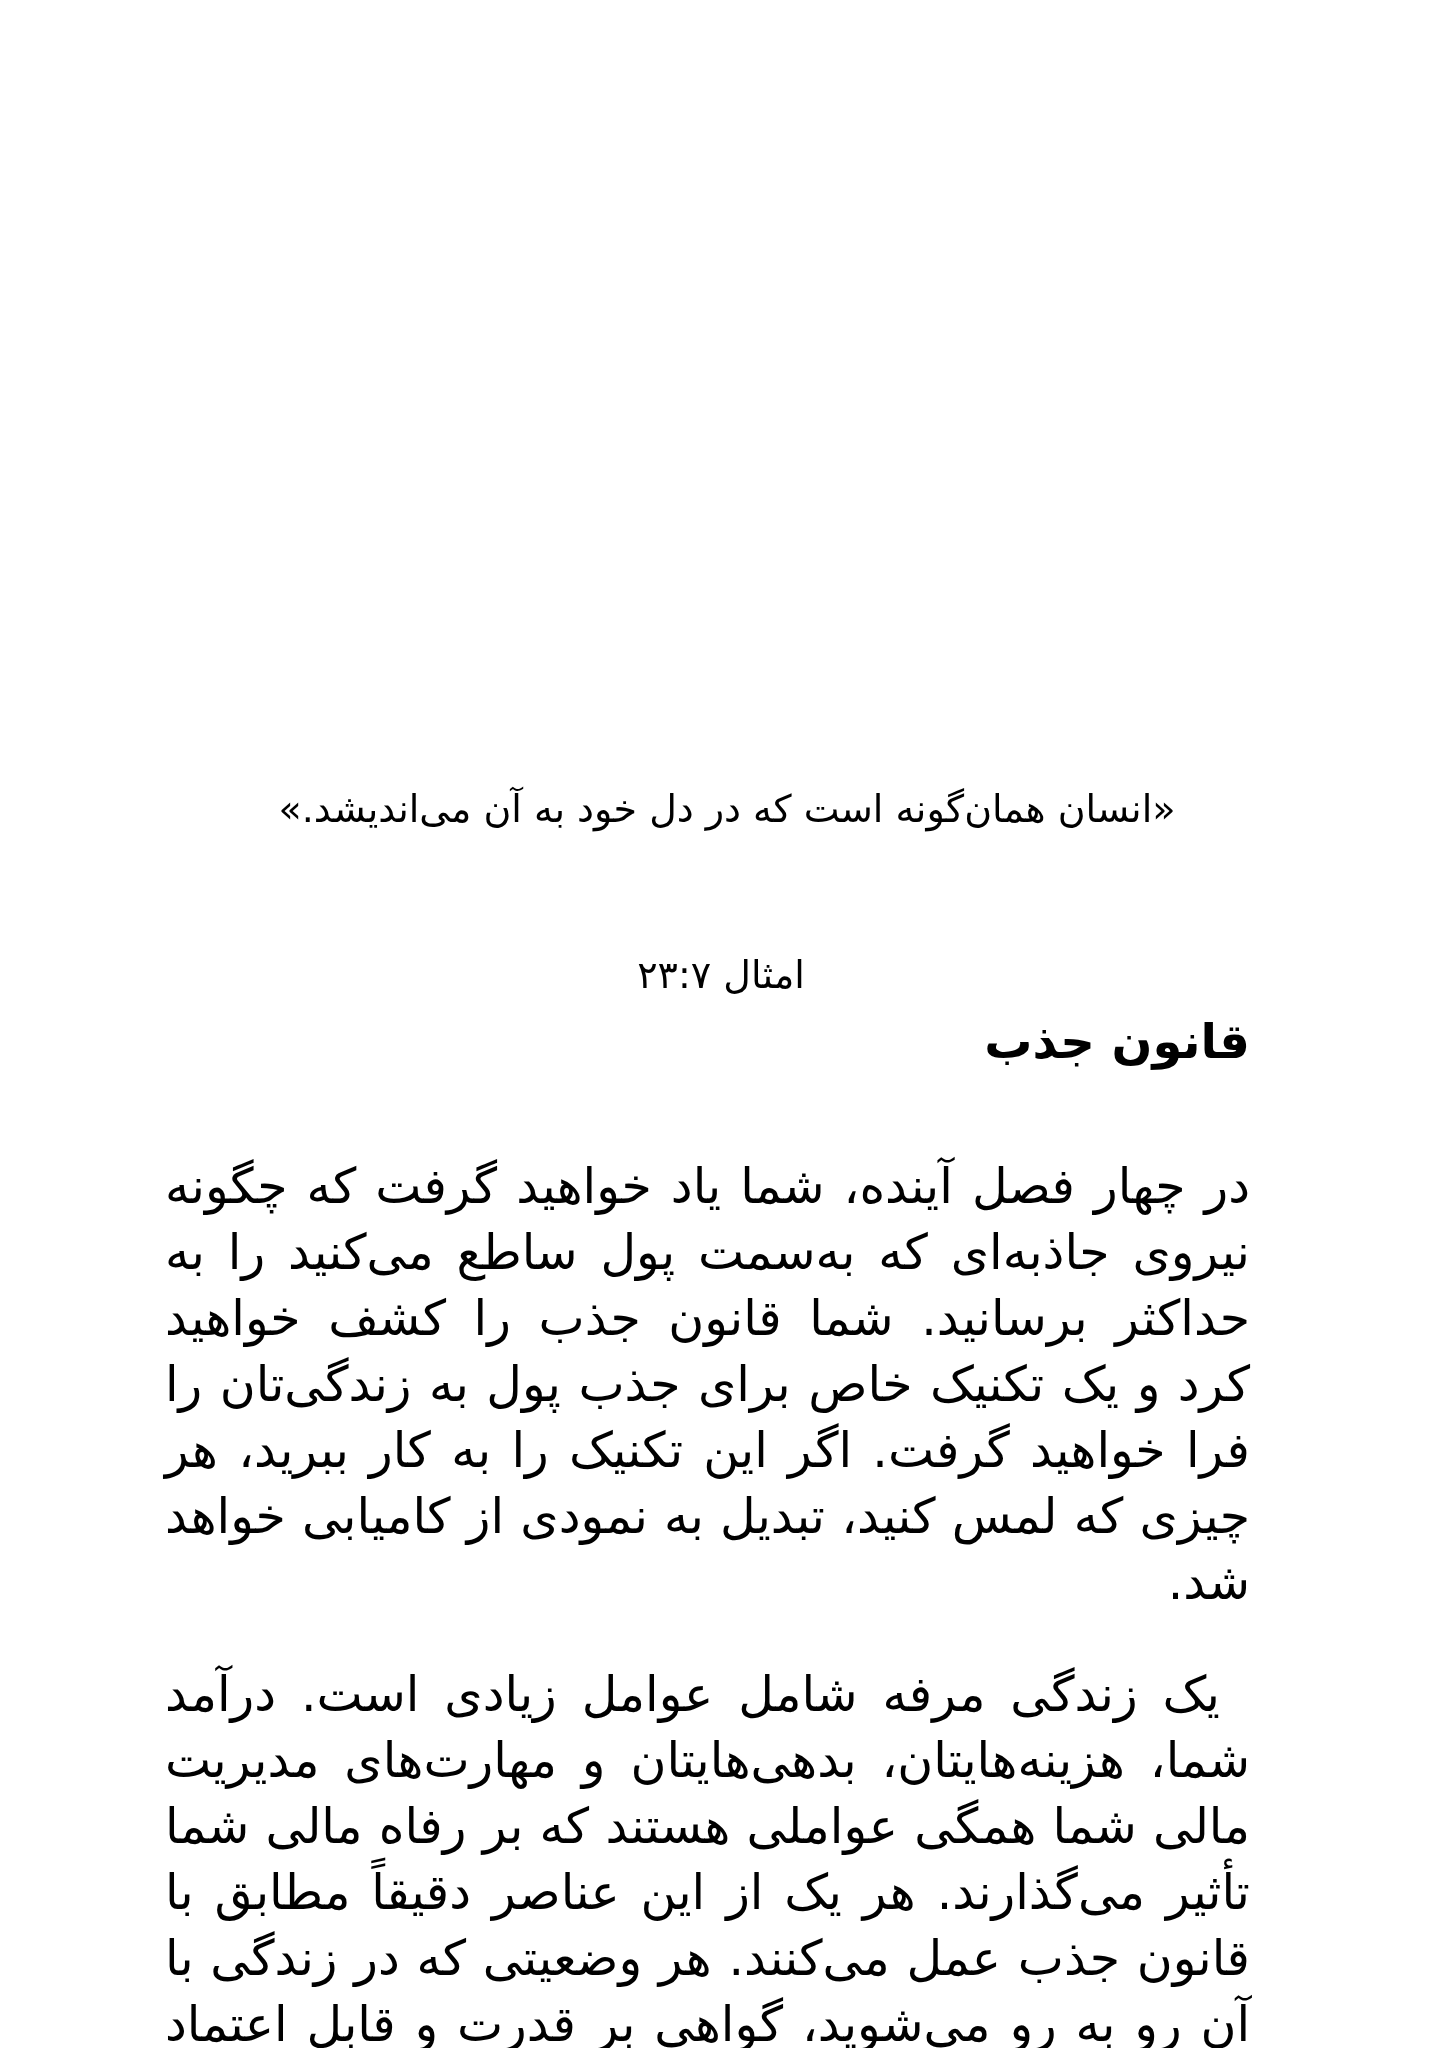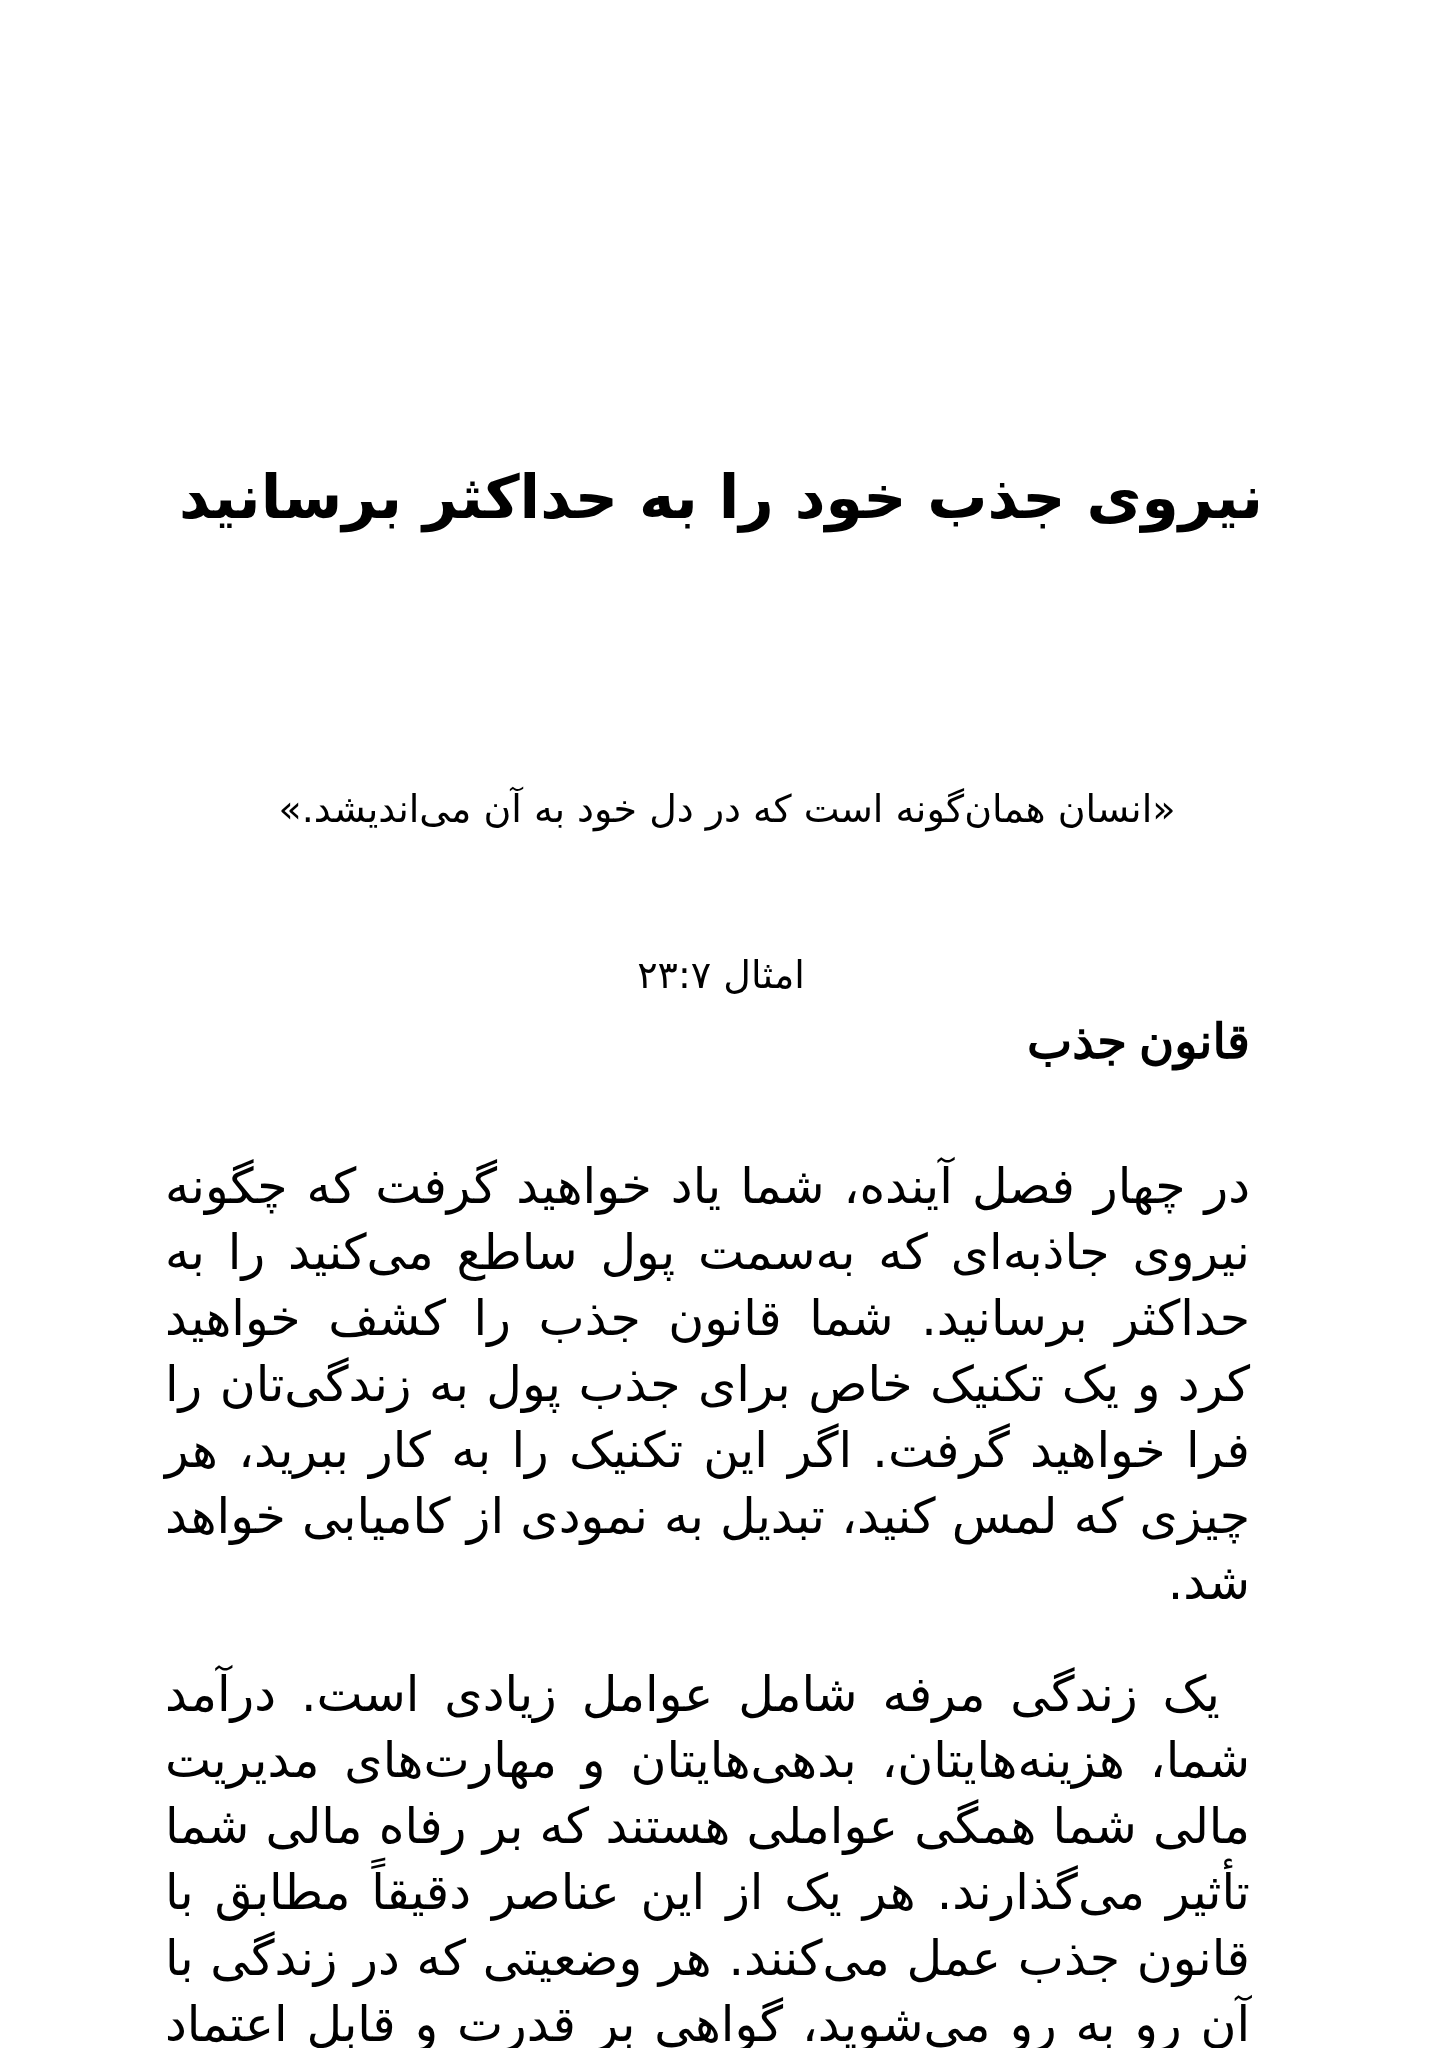--- a/index.html
+++ b/index.html
@@ -48,21 +48,20 @@
   .heading {
     position: absolute;
     top: 1008px;
     right: 192px;
     left: 165px;
     margin: 0;
     font-size: 48px;
     font-weight: bold;
     text-align: start;
     line-height: 1.4;
-    font-family: Liberation Serif, serif;
   }
   .body-text {
     position: absolute;
     top: 1154px;
     right: 192px;
     left: 165px;
     font-size: 49px;
     line-height: 66px;
     text-align: justify;
     text-justify: inter-word;
@@ -75,21 +74,20 @@
   }
   .para-indent {
     text-indent: 30px;
   }
 </style>
 </head>
 <body>
 
 <div class="page" dir="rtl" lang="fa">
 
-  <h1 class="title">نیروی جذب خود را به حداکثر برسانید</h1>
 
   <div class="quote">«انسان همان‌گونه است که در دل خود به آن می‌اندیشد.»</div>
 
   <div class="source">امثال ۲۳:۷</div>
 
   <h2 class="heading">قانون جذب</h2>
 
   <div class="body-text">
     <p class="para para-first">در چهار فصل آینده، شما یاد خواهید گرفت که چگونه نیروی جاذبه‌ای که به‌سمت پول ساطع می‌کنید را به حداکثر برسانید. شما قانون جذب را کشف خواهید کرد و یک تکنیک خاص برای جذب پول به زندگی‌تان را فرا خواهید گرفت. اگر این تکنیک را به کار ببرید، هر چیزی که لمس کنید، تبدیل به نمودی از کامیابی خواهد شد.</p>
     <p class="para para-indent">یک زندگی مرفه شامل عوامل زیادی است. درآمد شما، هزینه‌هایتان، بدهی‌هایتان و مهارت‌های مدیریت مالی شما همگی عواملی هستند که بر رفاه مالی شما تأثیر می‌گذارند. هر یک از این عناصر دقیقاً مطابق با قانون جذب عمل می‌کنند. هر وضعیتی که در زندگی با آن رو به رو می‌شوید، گواهی بر قدرت و قابل اعتماد بودن این قانون است.</p>

